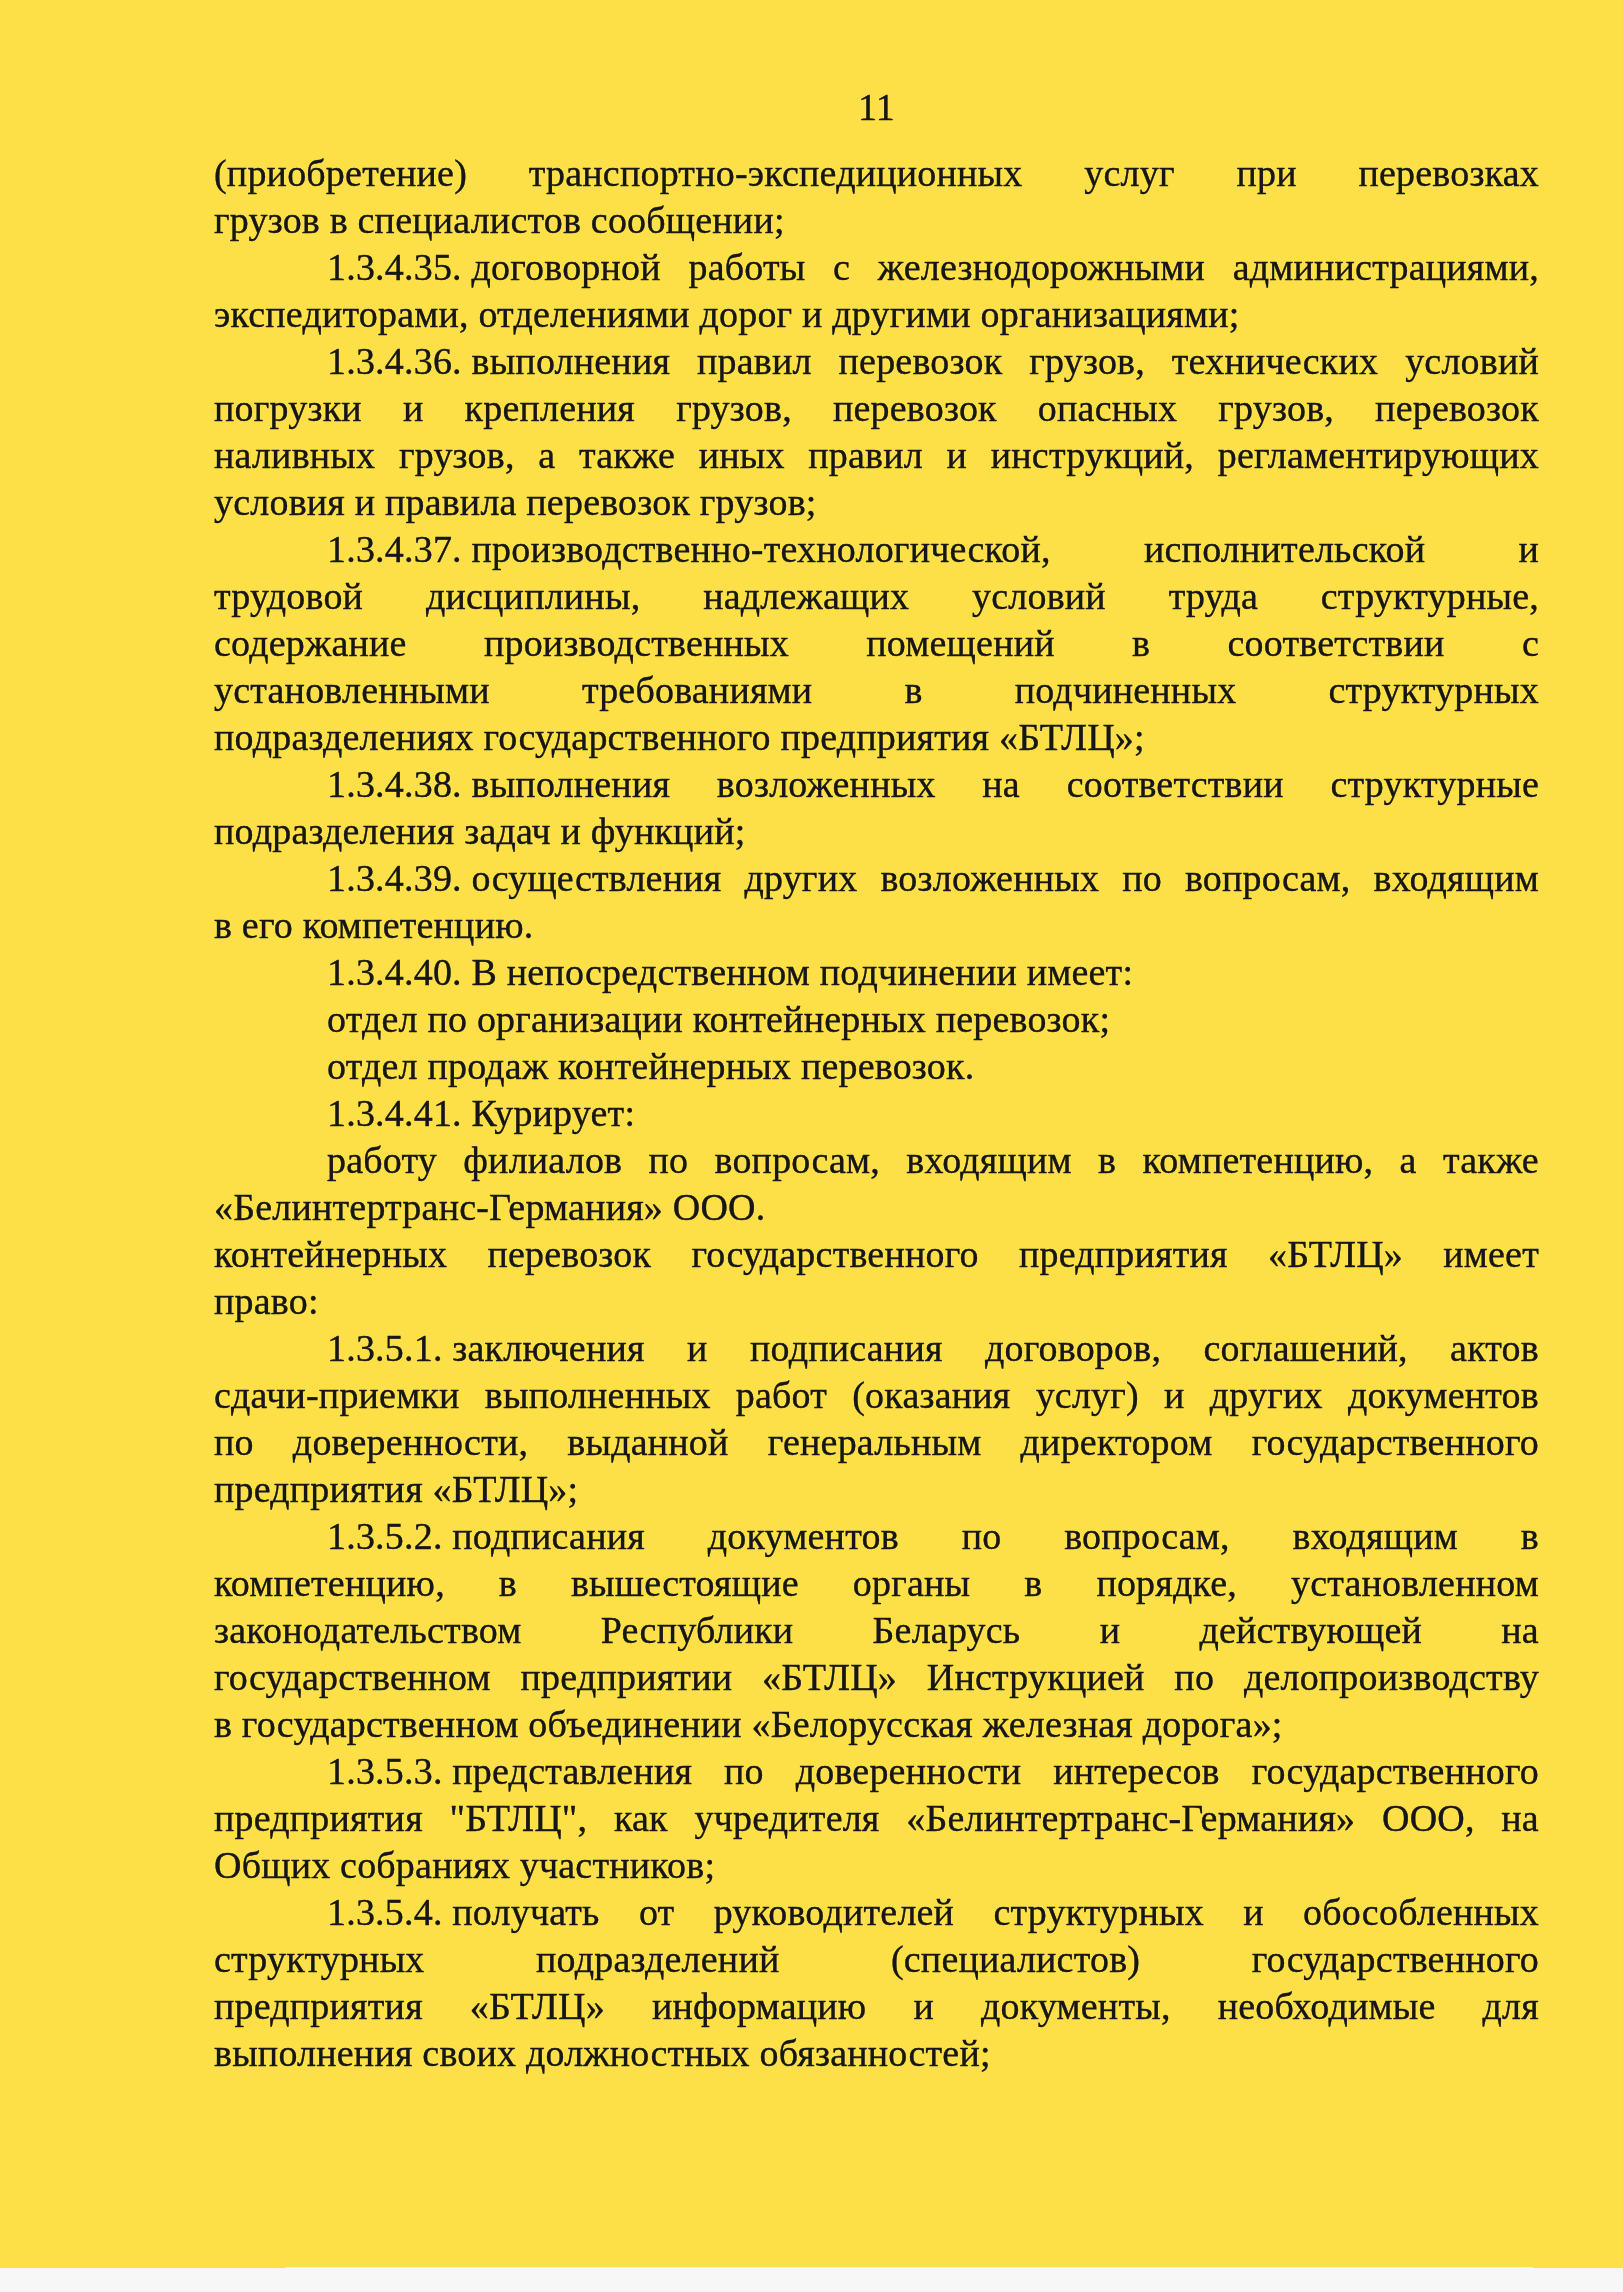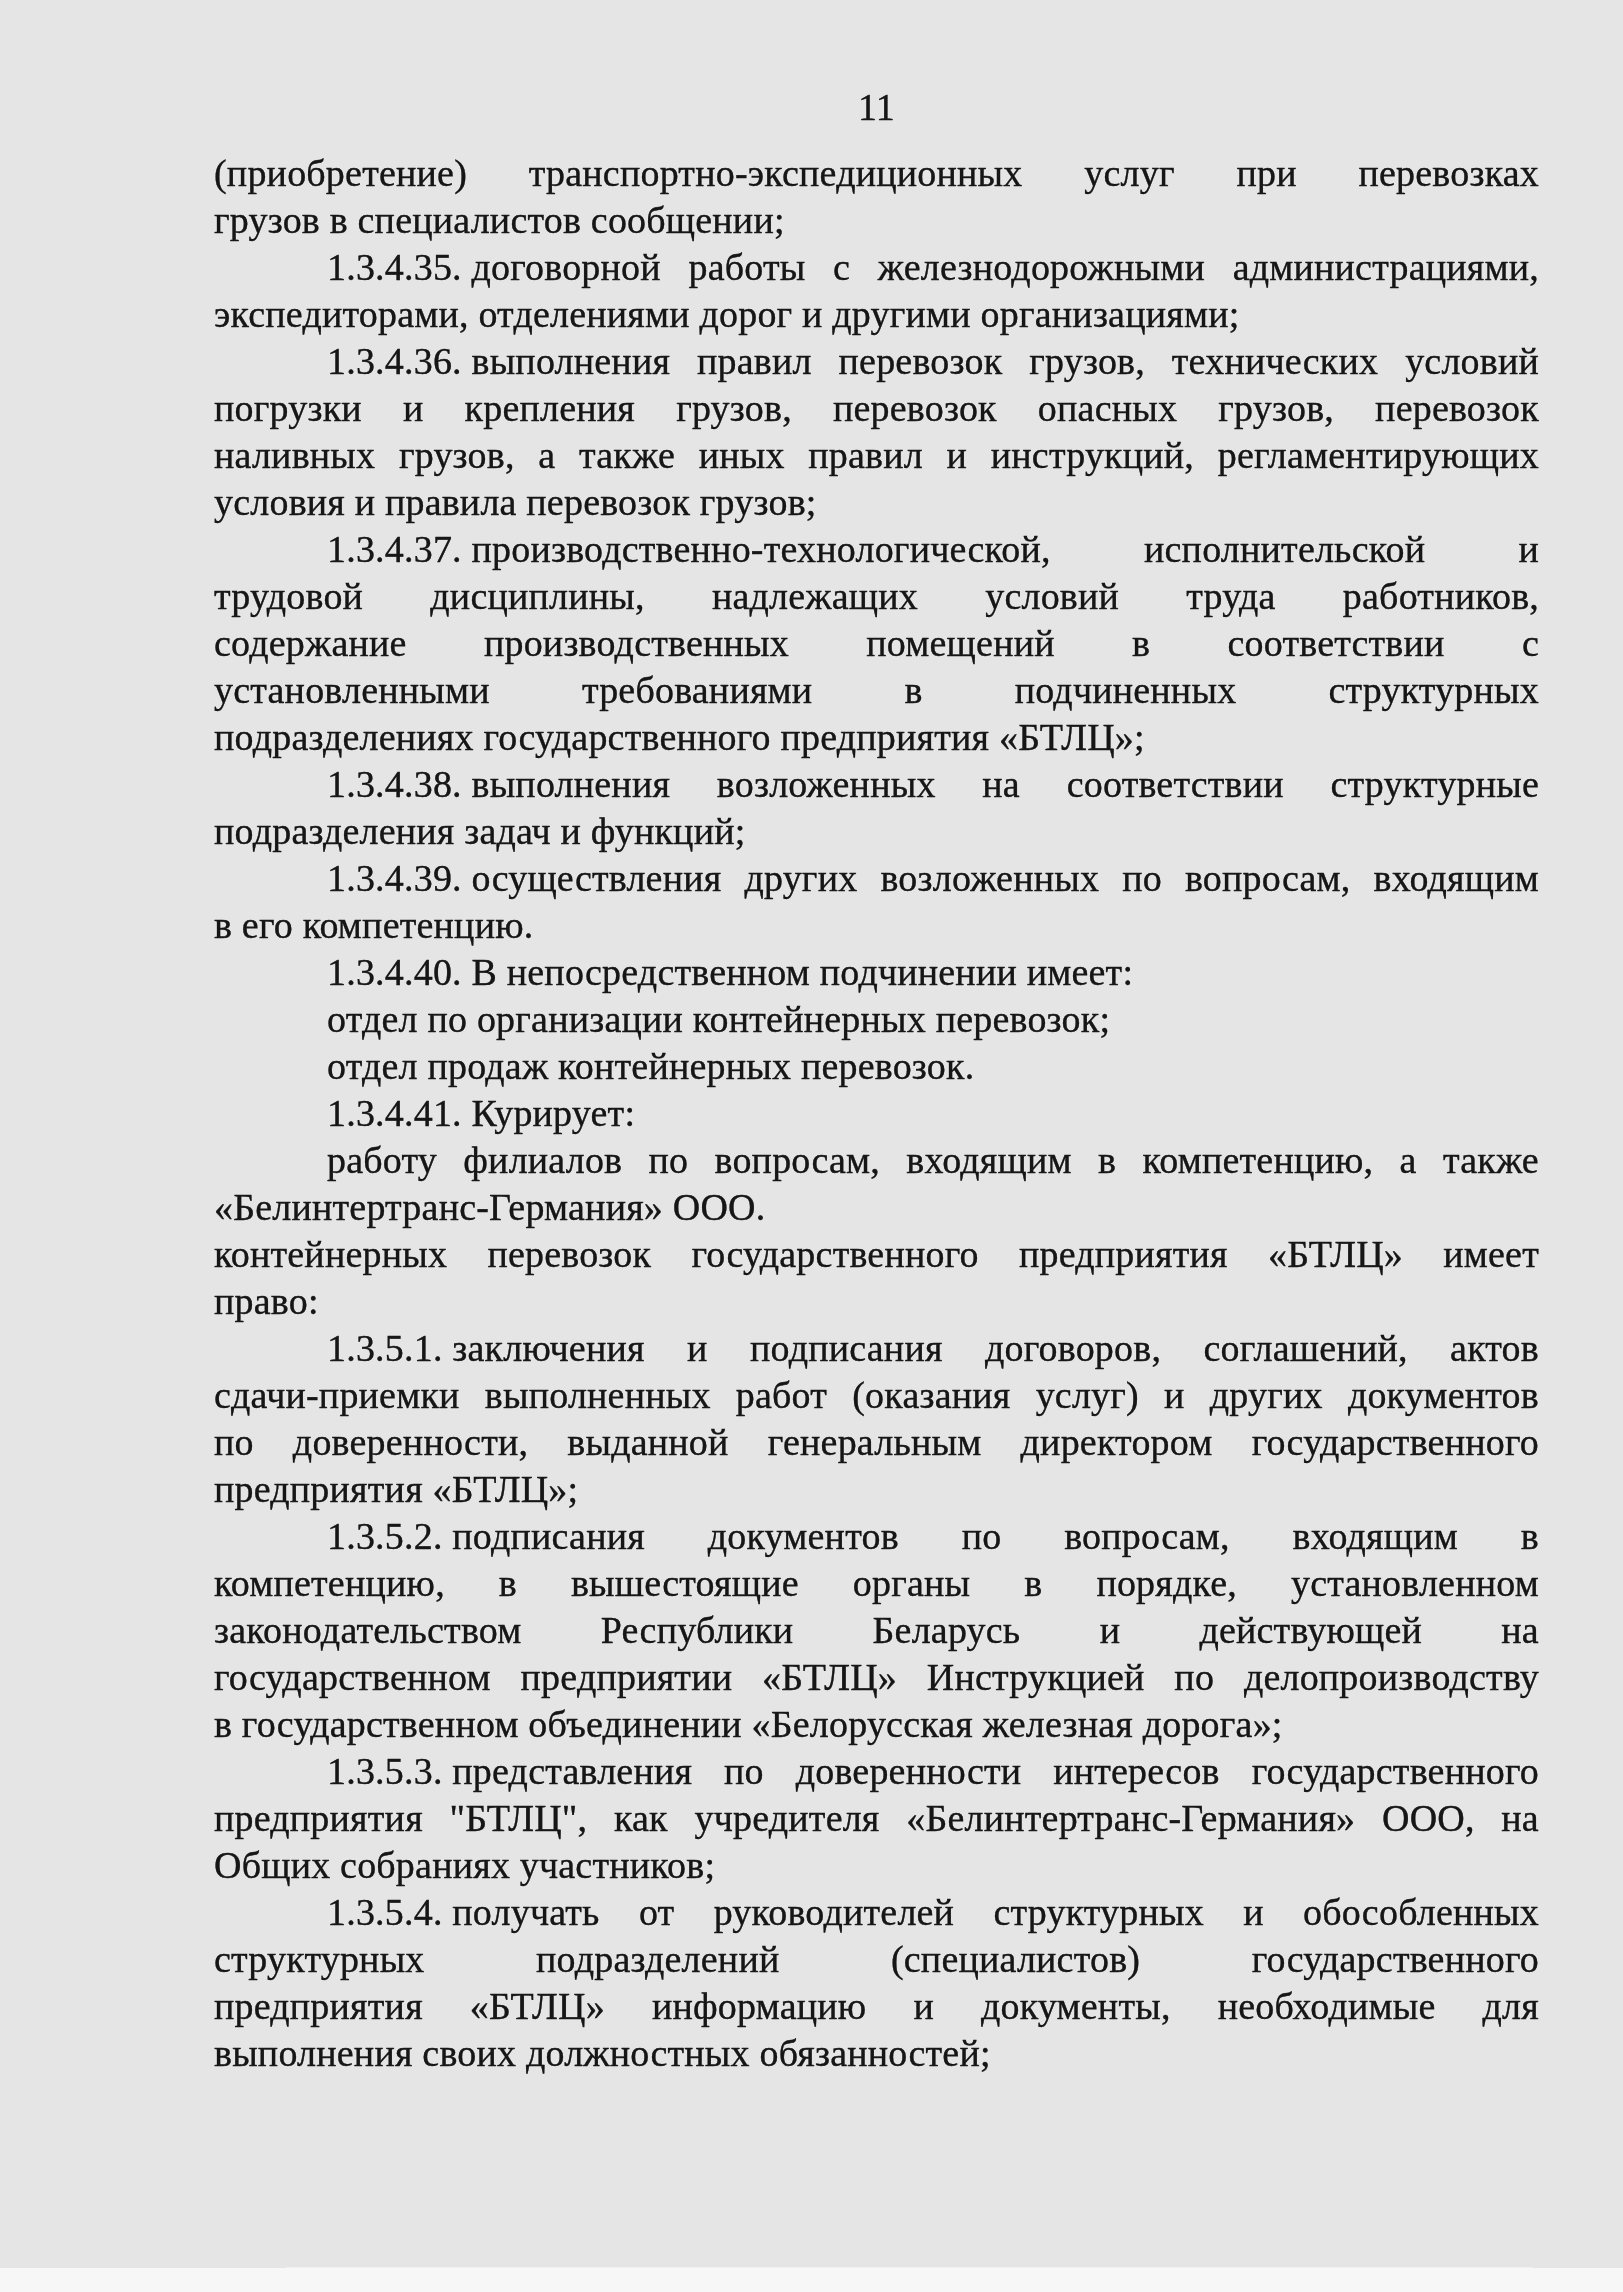--- a/index.html
+++ b/index.html
@@ -1,21 +1,21 @@
 <!DOCTYPE html>
 <html><head>
 <meta charset="utf-8">
 <style>
   html, body { margin: 0; padding: 0; background: #ffffff; }
 
   .page {
     position: relative;
     width: 1623px;
     height: 2293px;
-    background: #e5e5e5;
+    background: #fde047;
     overflow: hidden;
     font-family: "Liberation Serif", "DejaVu Serif", serif;
     color: #161616;
   }
 
   
   .ink {
     -webkit-text-stroke: 0.3px #1c1c1c;
     text-shadow: 0 0 0.6px rgba(20,20,20,0.45);
     letter-spacing: 0.2px;
@@ -127,21 +127,21 @@
           <span>1.3.4.37.&nbsp;производственно-технологической,</span>
           <span>исполнительской</span>
           <span>и</span>
         </div>
         <div class="line j">
           <span>трудовой</span>
           <span>дисциплины,</span>
           <span>надлежащих</span>
           <span>условий</span>
           <span>труда</span>
-          <span>работников,</span>
+          <span>структурные,</span>
         </div>
         <div class="line j">
           <span>содержание</span>
           <span>производственных</span>
           <span>помещений</span>
           <span>в</span>
           <span>соответствии</span>
           <span>с</span>
         </div>
         <div class="line j">

